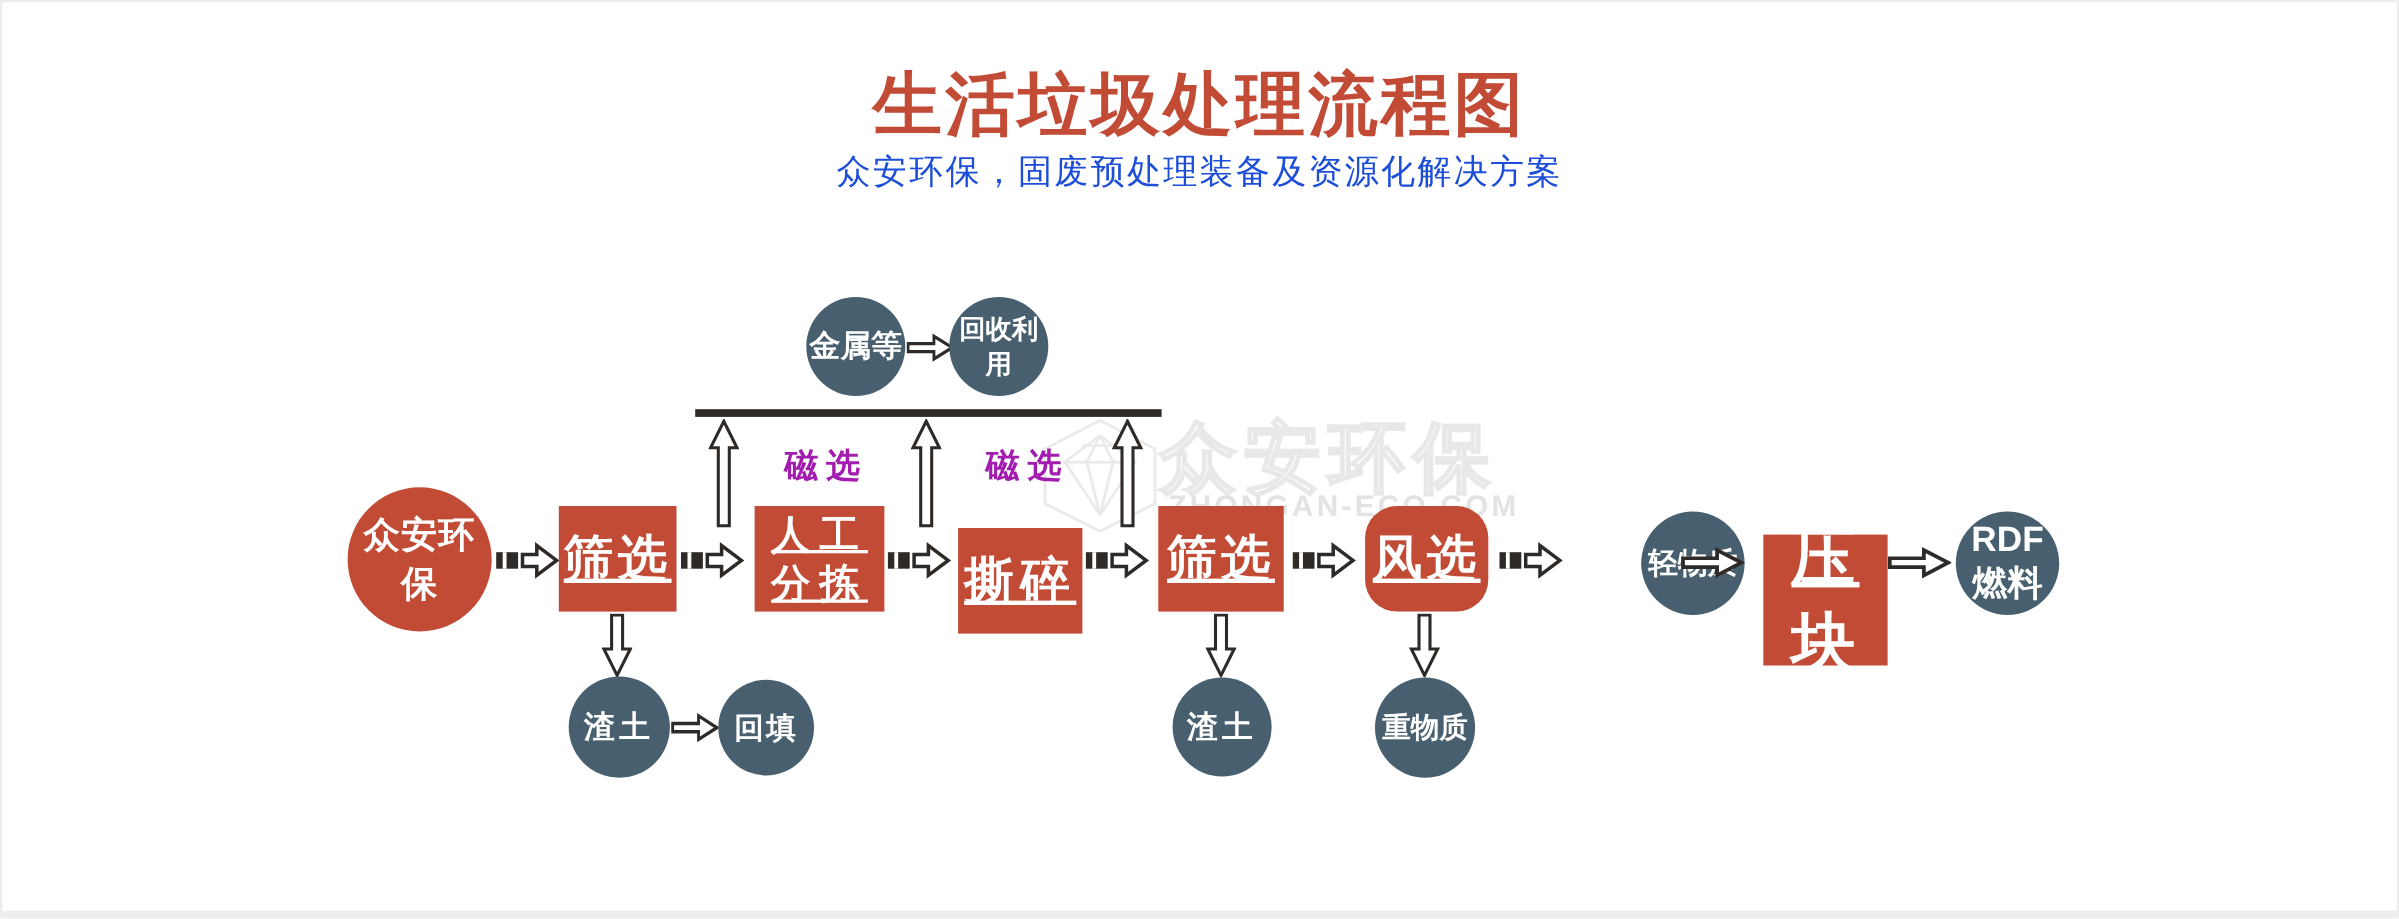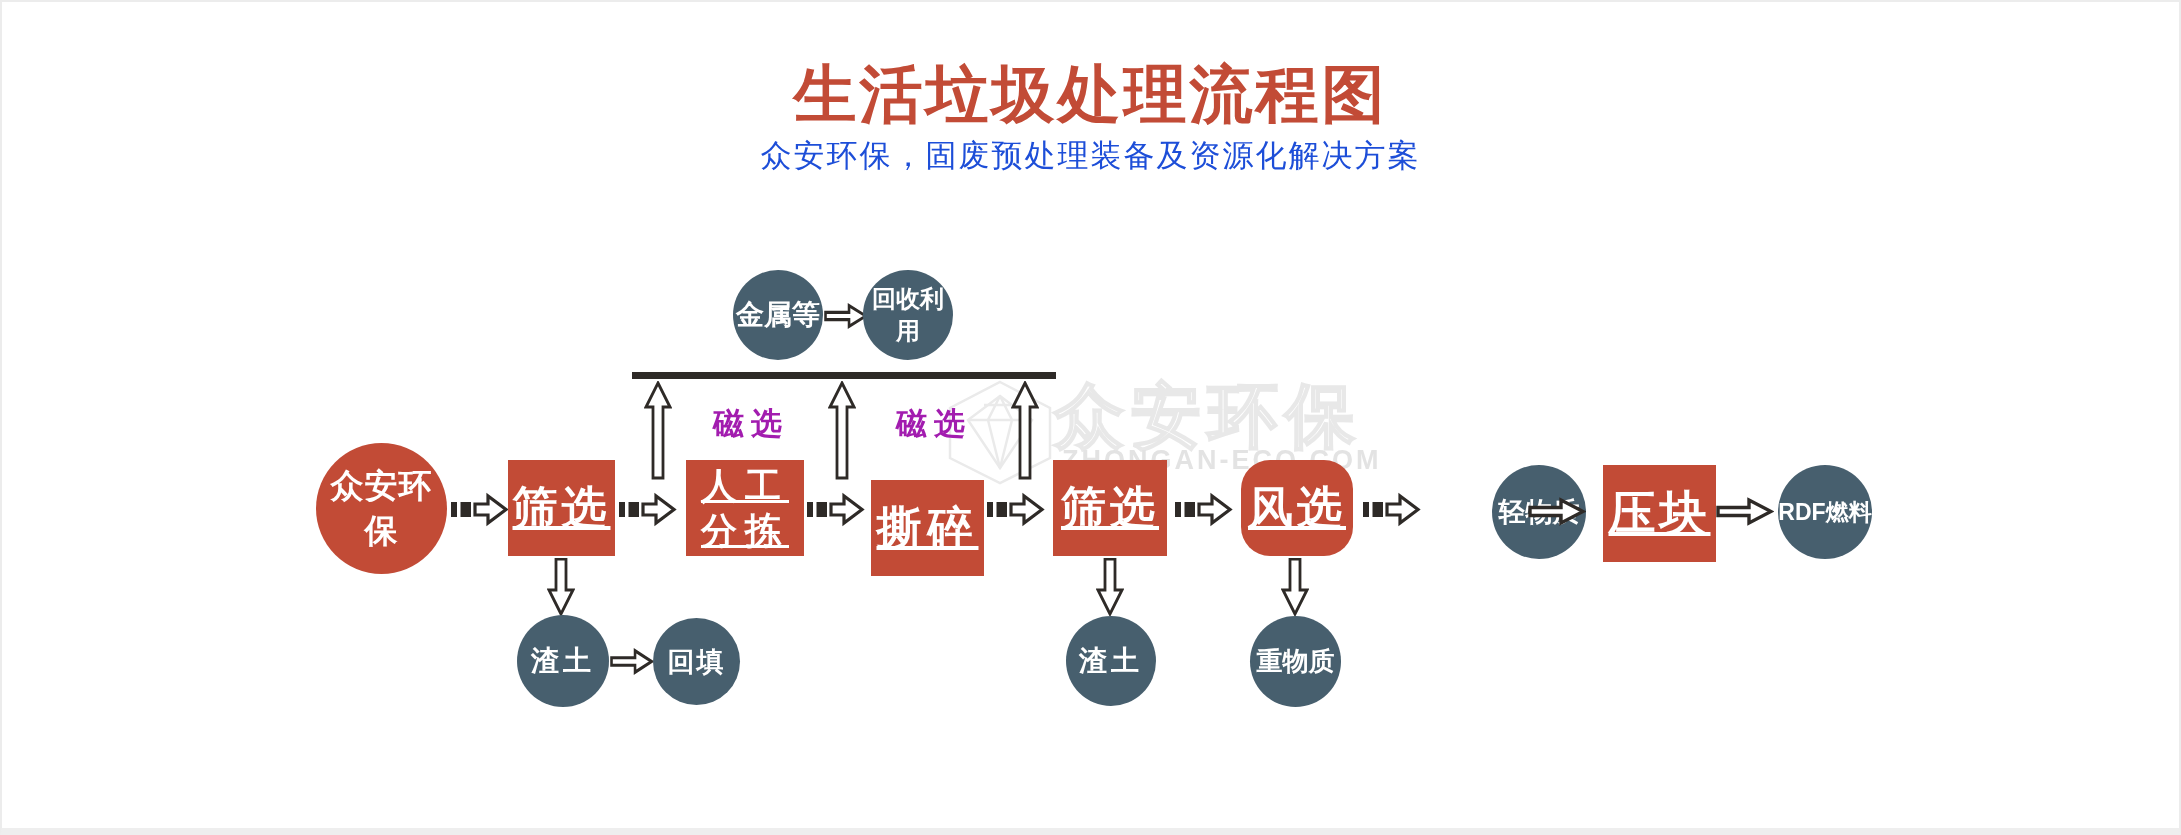--- a/index.html
+++ b/index.html
@@ -134,27 +134,27 @@
       <rect x="6" y="11" width="3.5" height="15" fill="#fff"></rect>
       <path d="M24 13 H37 V5 L55 18.5 L37 32 V24 H24 Z" fill="#fff" stroke="#2e2a27" stroke-width="3.2"></path>
     </svg>
 
   <div class="circle" style="left:1490px;top:463px;width:94px;height:94px;font-size:27px;">轻物质</div>
 
   <svg class="arrow" style="left:1526px;top:494px;" width="58" height="31" viewBox="0 0 58 31">
       <path d="M2 11.5 H33 V4 L55 15.5 L33 27 V19.5 H2 Z" fill="#fff" stroke="#2e2a27" stroke-width="3.4"></path>
     </svg>
 
-  <div class="box" style="left:1601px;top:463px;width:113px;height:97px;font-size:47px;letter-spacing:4px;">压块</div>
+  <div class="box" style="left:1601px;top:484px;width:113px;height:119px;font-size:58px;letter-spacing:4px;">压块</div>
 
   <svg class="arrow" style="left:1714px;top:494px;" width="58" height="31" viewBox="0 0 58 31">
       <path d="M2 11.5 H33 V4 L55 15.5 L33 27 V19.5 H2 Z" fill="#fff" stroke="#2e2a27" stroke-width="3.4"></path>
     </svg>
 
-  <div class="circle" style="left:1776px;top:463px;width:94px;height:94px;font-size:23px;">RDF燃料</div>
+  <div class="circle" style="left:1776px;top:463px;width:94px;height:94px;font-size:32px;">RDF燃料</div>
 
   <svg class="arrow" style="left:545px;top:556px;" width="28" height="58" viewBox="0 0 28 58">
       <polygon points="14,56 2,32 9,32 9,1 19,1 19,32 26,32" fill="#fff" stroke="#2e2a27" stroke-width="2.8"></polygon>
     </svg>
   <div class="circle" style="left:515px;top:613px;width:92px;height:92px;font-size:28px;letter-spacing:4px;">渣土</div>
   <svg class="arrow" style="left:608px;top:645px;" width="44" height="29" viewBox="0 0 58 31" preserveAspectRatio="none">
       <path d="M2 11.5 H33 V4 L55 15.5 L33 27 V19.5 H2 Z" fill="#fff" stroke="#2e2a27" stroke-width="3.4"></path>
     </svg>
   <div class="circle" style="left:651px;top:616px;width:87px;height:87px;font-size:27px;letter-spacing:2px;">回填</div>
 

